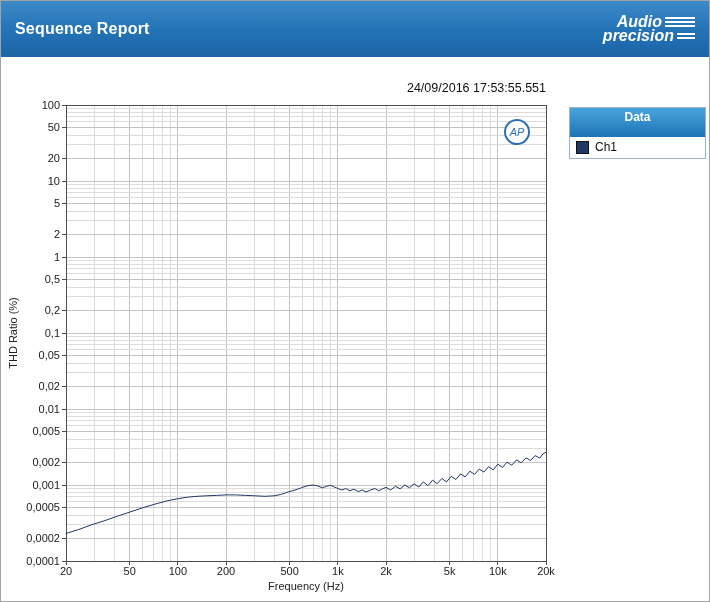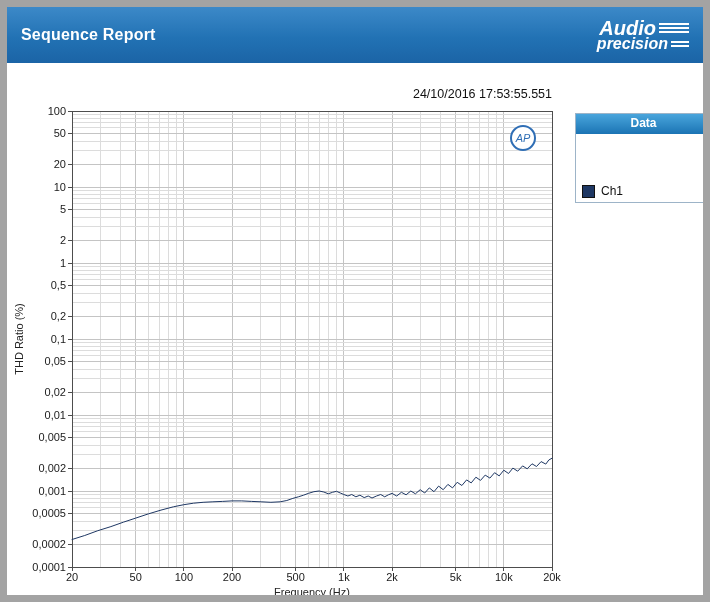--- a/index.html
+++ b/index.html
@@ -1,31 +1,31 @@
 <!DOCTYPE html>
 <html><head>
 <meta charset="utf-8">
 <style>
   html,body{margin:0;padding:0;background:#e8e8e8;}
   .page{
     position:relative;width:710px;height:602px;box-sizing:border-box;
-    background:#fff;border:7px solid #a3a3a3;overflow:hidden;
+    background:#fff;border:1px solid #a3a3a3;overflow:hidden;
     font-family:"Liberation Sans", sans-serif;
   }
   
   .header{
     height:56px;box-sizing:border-box;
     background:linear-gradient(180deg,#3c89c8 0%,#2272b4 55%,#1b64a6 100%);
     display:flex;align-items:center;justify-content:space-between;
     padding:0 14px;
   }
   .header-title{color:#fff;font-weight:bold;font-size:16px;letter-spacing:.2px;}
   .ap-logo{color:#fff;font-style:italic;font-weight:bold;text-align:right;line-height:1;}
   .ap-row{display:flex;align-items:center;justify-content:flex-end;gap:3px;}
-  .ap-word1{font-size:20px;}
+  .ap-word1{font-size:16px;}
   .ap-word2{font-size:16px;margin-top:-2px;}
   .stripes{display:inline-block;width:30px;height:11px;
     background:repeating-linear-gradient(180deg,#fff 0 2px,rgba(255,255,255,0) 2px 4px);}
   .stripes.s2{width:18px;height:8px;}
   
   .chart{position:absolute;top:56px;left:0;width:710px;height:546px;background:#fff;}
   .chart-title{position:absolute;top:6px;left:65px;width:480px;text-align:center;
     font-size:12px;color:#333;}
   .timestamp{position:absolute;top:24px;left:65px;width:480px;text-align:right;
     font-size:12.5px;color:#111;}
@@ -34,23 +34,23 @@
   .xlabel{position:absolute;top:523px;left:65px;width:480px;text-align:center;
     font-size:11px;color:#222;}
   #plot-svg{position:absolute;left:0;top:0;}
   .ap-badge{position:absolute;left:503px;top:62px;width:22px;height:22px;border-radius:50%;
     border:2px solid #2f6eb5;color:#2f6eb5;font-style:italic;font-weight:normal;font-size:11px;
     display:flex;align-items:center;justify-content:center;background:#fff;}
   
   .legend{position:absolute;left:568px;top:50px;width:137px;border:1px solid #9db4c8;
     box-sizing:border-box;background:#fff;}
   .legend-header{background:linear-gradient(180deg,#49a5dc 0%,#1b74b4 100%);color:#fff;
-    font-size:12px;font-weight:bold;text-align:center;padding:2px 0 4px;}
+    font-size:12px;font-weight:bold;text-align:center;padding:2px 0 13px;}
   .legend-body{padding:3px 6px 4px;}
-  .legend-item{display:flex;align-items:center;gap:6px;font-size:12px;color:#111;margin-top:47px;}
+  .legend-item{display:flex;align-items:center;gap:6px;font-size:12px;color:#111;}
   .swatch{width:13px;height:13px;border:1px solid #111;box-sizing:border-box;}
 </style>
 </head>
 <body>
 
 <div class="page">
 
   <div class="header">
     <div class="header-title">Sequence Report</div>
     <div class="ap-logo">
@@ -59,21 +59,21 @@
         <span class="stripes s1"></span>
       </div>
       <div class="ap-row">
         <span class="ap-word2">precision</span>
         <span class="stripes s2"></span>
       </div>
     </div>
   </div>
 
   <div class="chart">
-    <div class="timestamp">24/10/2016 17:53:55.551</div>
+    <div class="timestamp">24/09/2016 17:53:55.551</div>
     <div class="ylabel">THD Ratio (%)</div>
     <div class="xlabel">Frequency (Hz)</div>
 
     <svg id="plot-svg" width="560" height="546">
         <line x1="65" y1="48" x2="65" y2="504" stroke="#c4c4c4" stroke-width="1" shape-rendering="crispEdges"></line>
         <line x1="93.17460144890899" y1="48" x2="93.17460144890899" y2="504" stroke="#dcdcdc" stroke-width="1" shape-rendering="crispEdges"></line>
         <line x1="113.164799306237" y1="48" x2="113.164799306237" y2="504" stroke="#dcdcdc" stroke-width="1" shape-rendering="crispEdges"></line>
         <line x1="128.670401387526" y1="48" x2="128.670401387526" y2="504" stroke="#c4c4c4" stroke-width="1" shape-rendering="crispEdges"></line>
         <line x1="141.339400755146" y1="48" x2="141.339400755146" y2="504" stroke="#dcdcdc" stroke-width="1" shape-rendering="crispEdges"></line>
         <line x1="152.0508870960441" y1="48" x2="152.0508870960441" y2="504" stroke="#dcdcdc" stroke-width="1" shape-rendering="crispEdges"></line>

